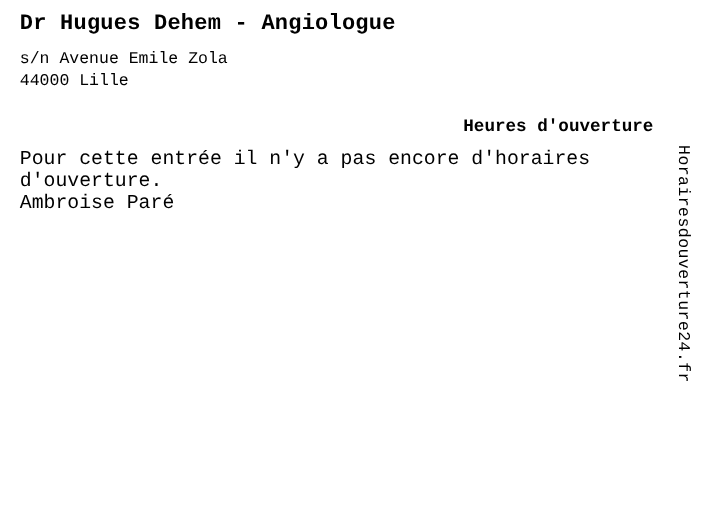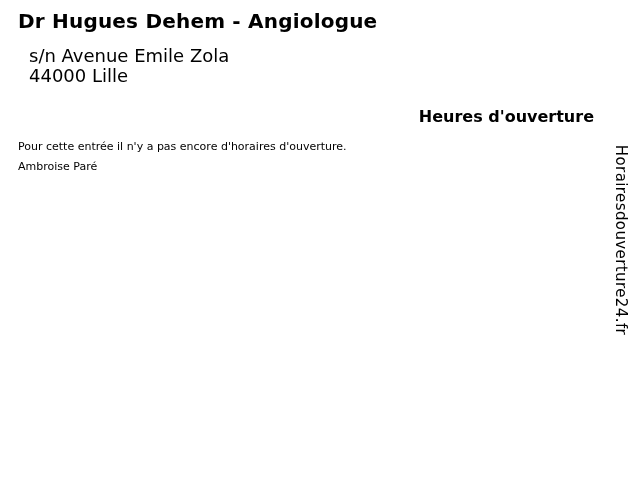--- a/index.html
+++ b/index.html
@@ -15,51 +15,52 @@
     font-family: "DejaVu Sans", "Liberation Sans", sans-serif;
     position: relative;
   }
   .page {
     position: absolute;
     top: 0;
     left: 0;
     width: 640px;
     height: 480px;
     background: #ffffff;
+    font-family: Liberation Mono, monospace;
   }
   .content {
     position: absolute;
     top: 8px;
     left: 18px;
     right: 46px;
   }
   .listing-title {
     font-size: 20px;
     font-weight: bold;
     line-height: 27px;
     margin: 0 0 9px 0;
     letter-spacing: 0.2px;
   }
   .address-block {
-    font-size: 18px;
+    font-size: 15px;
     line-height: 20px;
-    margin: 11px;
+    margin: 0;
   }
   .address-line {
     display: block;
   }
   .section-heading {
     font-size: 16px;
     font-weight: bold;
     line-height: 20px;
     margin: 21px 0 10px 0;
     text-align: right;
   }
   .section-body {
-    font-size: 11px;
+    font-size: 18px;
     line-height: 20px;
     margin: 0;
   }
   .watermark {
     position: absolute;
     top: 50%;
     right: 11px;
     transform: translateY(-50%);
     writing-mode: vertical-rl;
     font-size: 15px;

